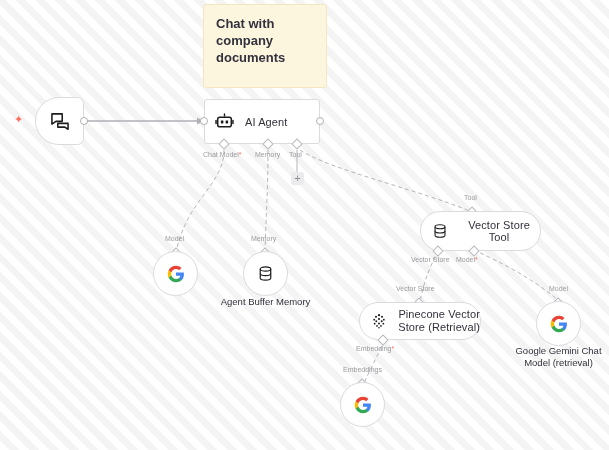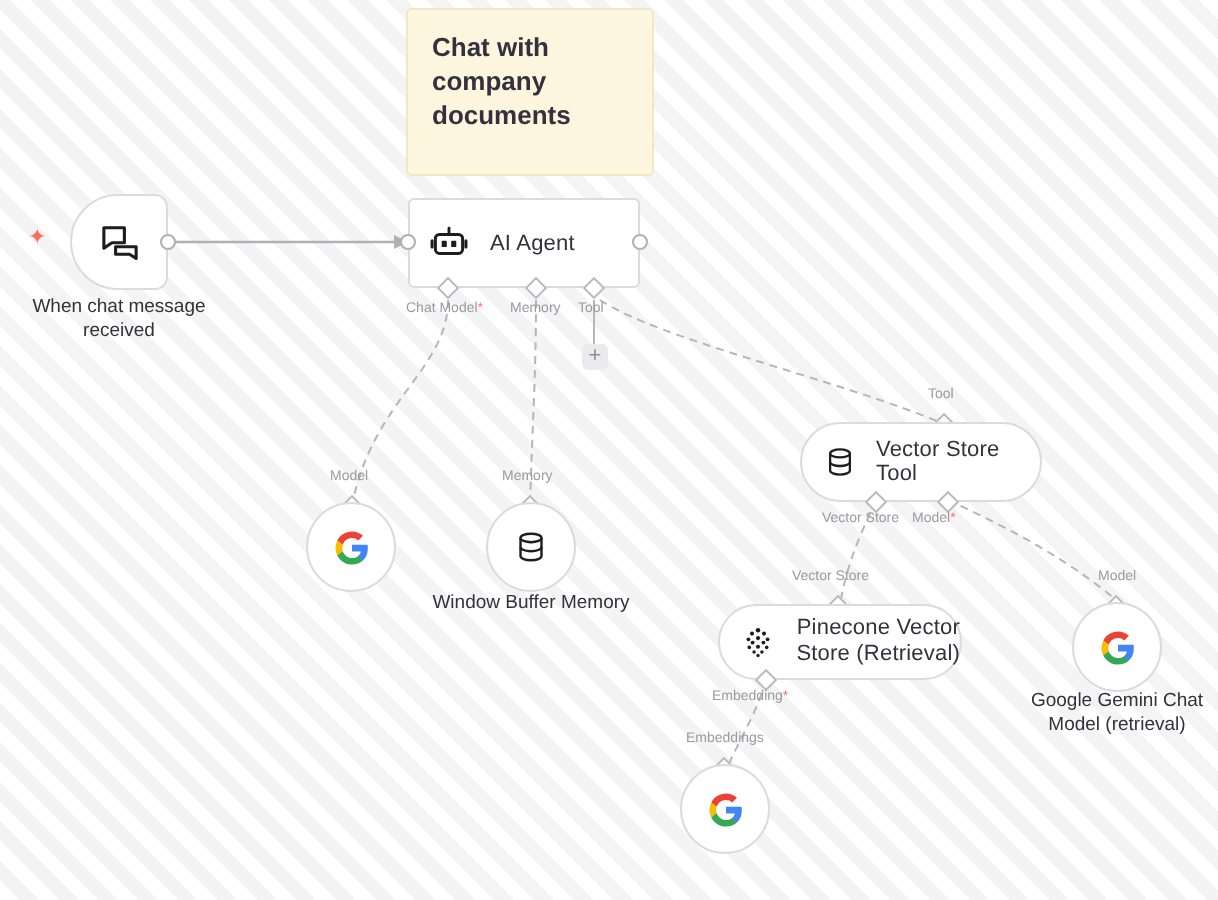--- a/index.html
+++ b/index.html
@@ -132,21 +132,20 @@
 
   <div class="node" style="left:35px;top:97px;width:49px;height:48px;">
     <div class="trigger-shape" style="width:49px;height:48px;">
       <svg width="22" height="22" viewBox="0 0 24 24">
         <path d="M3.2 4.2h11.2v8.2H7.6L3.2 15.4z" fill="none" stroke="#1d1d1f" stroke-width="1.7" stroke-linejoin="round"></path>
         <path d="M9.6 14.6h11.2v6.4l-3.6-2.3h-7.6z" fill="none" stroke="#1d1d1f" stroke-width="1.7" stroke-linejoin="round"></path>
       </svg>
     </div>
   </div>
   <span class="bolt" style="left:14px;top:114px;">✦</span>
-  <div class="node-caption" style="left:3px;top:148px;width:113px;">When chat message received</div>
   <div class="port-dot" style="left:80px;top:117px;"></div>
 
   <div class="node" style="left:204px;top:99px;width:116px;height:45px;">
     <div class="card" style="width:116px;height:45px;padding-left:10px;">
       <svg width="19" height="19" viewBox="0 0 24 24" style="flex:none;">
         <path d="M12 2.6v2.6" stroke="#1d1d1f" stroke-width="1.8" fill="none" stroke-linecap="round"></path>
         <rect x="3.4" y="6.6" width="17.2" height="12" rx="2.6" fill="none" stroke="#1d1d1f" stroke-width="1.9"></rect>
         <rect x="7.4" y="10.6" width="3.2" height="4" rx="0.6" fill="#1d1d1f"></rect>
         <rect x="13.4" y="10.6" width="3.2" height="4" rx="0.6" fill="#1d1d1f"></rect>
         <path d="M1.3 10.6v4M22.7 10.6v4" stroke="#1d1d1f" stroke-width="1.9" stroke-linecap="round"></path>
@@ -188,25 +187,25 @@
   <div class="diamond" style="left:261px;top:249px;"></div>
   <div class="node" style="left:243px;top:251px;width:45px;height:45px;">
     <div class="circle" style="width:45px;height:45px;">
       <svg width="17" height="17" viewBox="0 0 24 24">
         <ellipse cx="12" cy="5.6" rx="7.4" ry="3" fill="none" stroke="#1d1d1f" stroke-width="1.7"></ellipse>
         <path d="M4.6 5.6v12.8c0 1.66 3.31 3 7.4 3s7.4-1.34 7.4-3V5.6" fill="none" stroke="#1d1d1f" stroke-width="1.7"></path>
         <path d="M4.6 12c0 1.66 3.31 3 7.4 3s7.4-1.34 7.4-3" fill="none" stroke="#1d1d1f" stroke-width="1.7"></path>
       </svg>
     </div>
   </div>
-  <div class="node-caption" style="left:215px;top:296px;width:101px;">Window Buffer Memory</div>
+  <div class="node-caption" style="left:215px;top:296px;width:101px;">Agent Buffer Memory</div>
 
   <div class="conn-label" style="left:464px;top:194px;">Tool</div>
   <div class="diamond" style="left:468px;top:208px;"></div>
-  <div class="node" style="left:400px;top:211px;width:121px;height:40px;">
+  <div class="node" style="left:420px;top:211px;width:121px;height:40px;text-align:center;">
     <div class="pill" style="width:121px;height:40px;padding-left:11px;">
       <svg width="16" height="16" viewBox="0 0 24 24" style="flex:none;">
         <ellipse cx="12" cy="5.6" rx="7.4" ry="3" fill="none" stroke="#1d1d1f" stroke-width="1.7"></ellipse>
         <path d="M4.6 5.6v12.8c0 1.66 3.31 3 7.4 3s7.4-1.34 7.4-3V5.6" fill="none" stroke="#1d1d1f" stroke-width="1.7"></path>
         <path d="M4.6 12c0 1.66 3.31 3 7.4 3s7.4-1.34 7.4-3" fill="none" stroke="#1d1d1f" stroke-width="1.7"></path>
       </svg>
       <span class="node-title" style="margin-left:10px;">Vector Store Tool</span>
     </div>
   </div>
   <div class="diamond" style="left:434px;top:247px;"></div>

